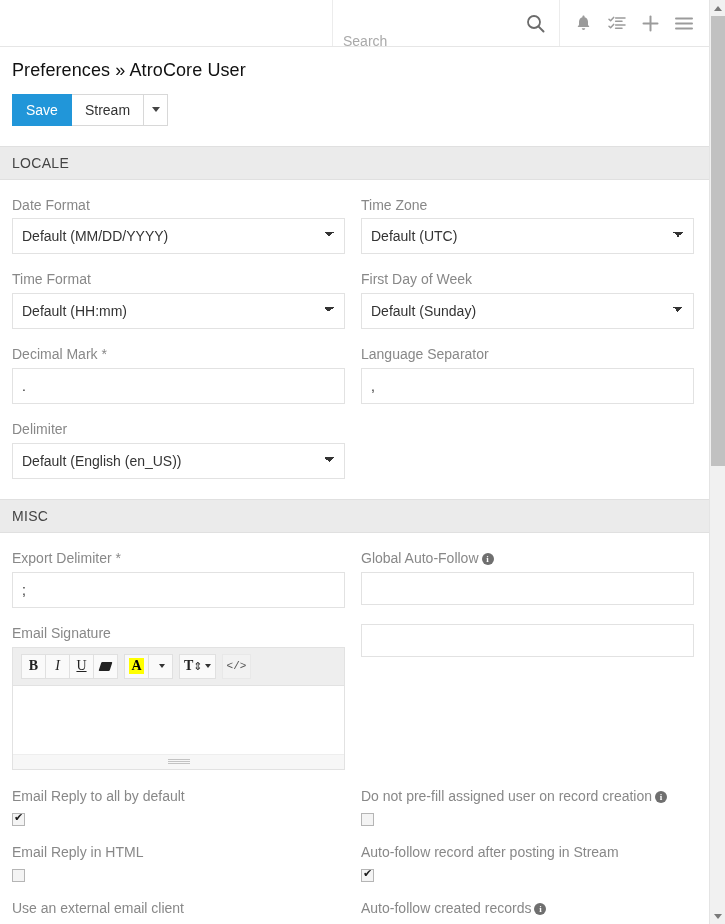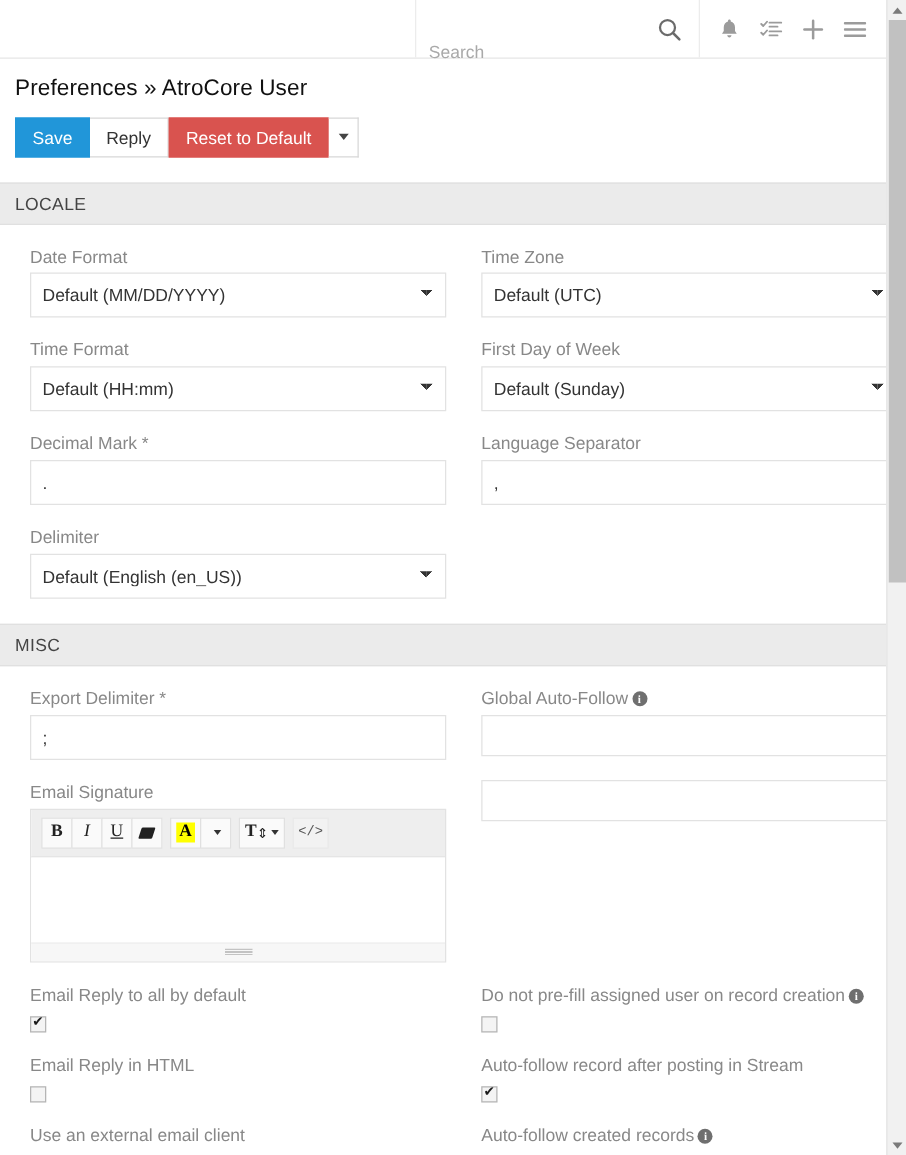--- a/index.html
+++ b/index.html
@@ -162,21 +162,21 @@
     color: #444444;
     letter-spacing: .3px;
   }
   .panel-body { padding: 0 16px 0 12px; }
 
   
   .row {
     display: flex;
     gap: 16px;
   }
-  .cell { width: 333px; flex: 0 0 333px; margin-left: 12px; }
+  .cell { width: 333px; flex: 0 0 333px; }
   .cell.spacer { visibility: hidden; }
   .field { margin-top: 16px; }
   .field-label {
     display: block;
     color: #888888;
     font-size: 14px;
     margin-bottom: 4px;
     line-height: 1.35;
   }
 
@@ -435,22 +435,21 @@
         </button>
       </div>
     </div>
 
     <div class="page-header">
       <h1 class="page-title">Preferences » AtroCore User</h1>
     </div>
 
     <div class="btn-row">
       <button class="btn btn-primary">Save</button>
-      <button class="btn btn-default">Reply</button>
-      <button class="btn btn-danger">Reset to Default</button>
+      <button class="btn btn-default">Stream</button>
       <button class="btn btn-caret">
         <span class="caret"></span>
       </button>
     </div>
 
     <div class="panel">
       <div class="panel-header">LOCALE</div>
       <div class="panel-body">
 
         <div class="row">

